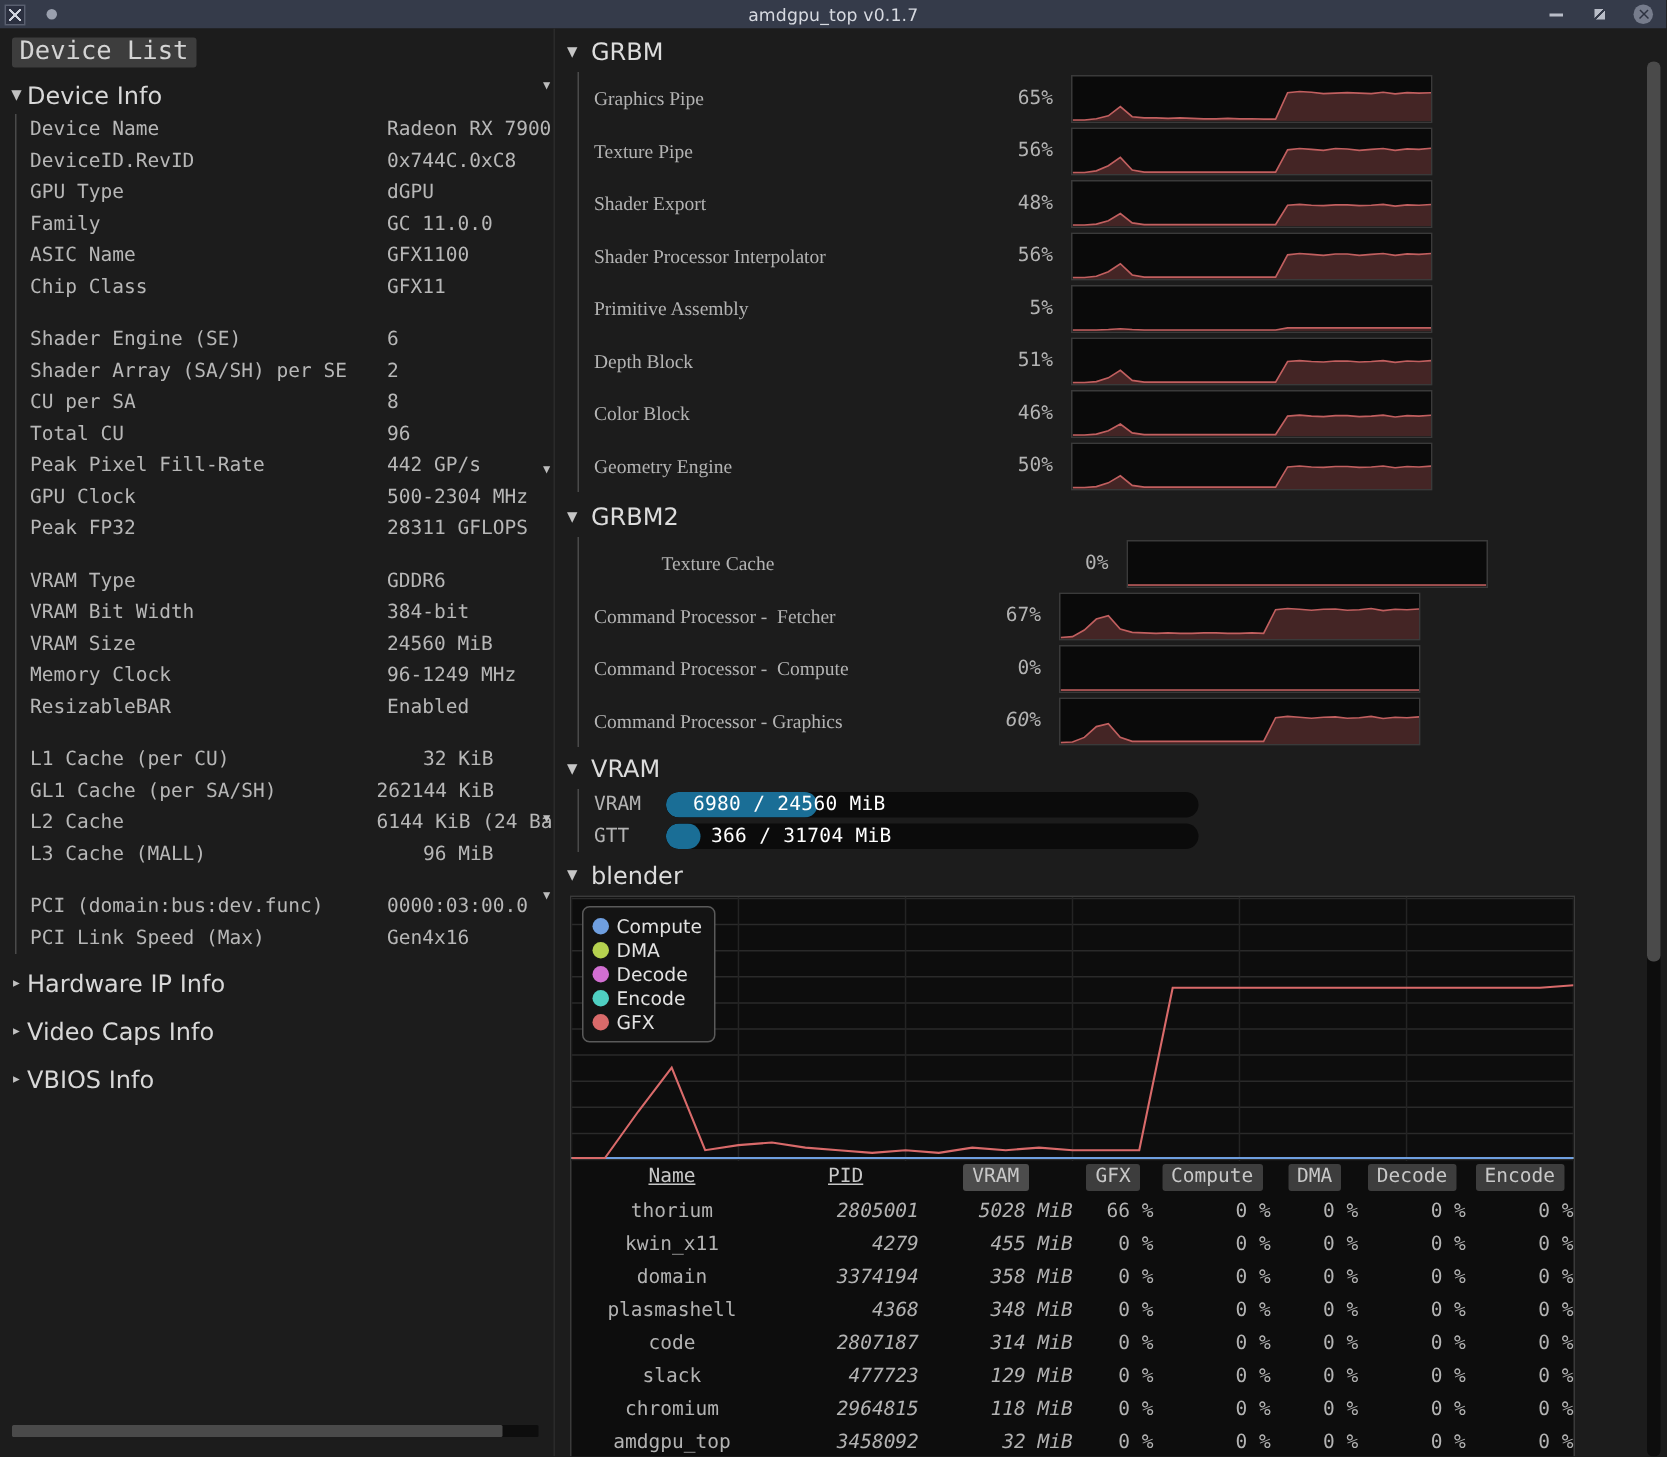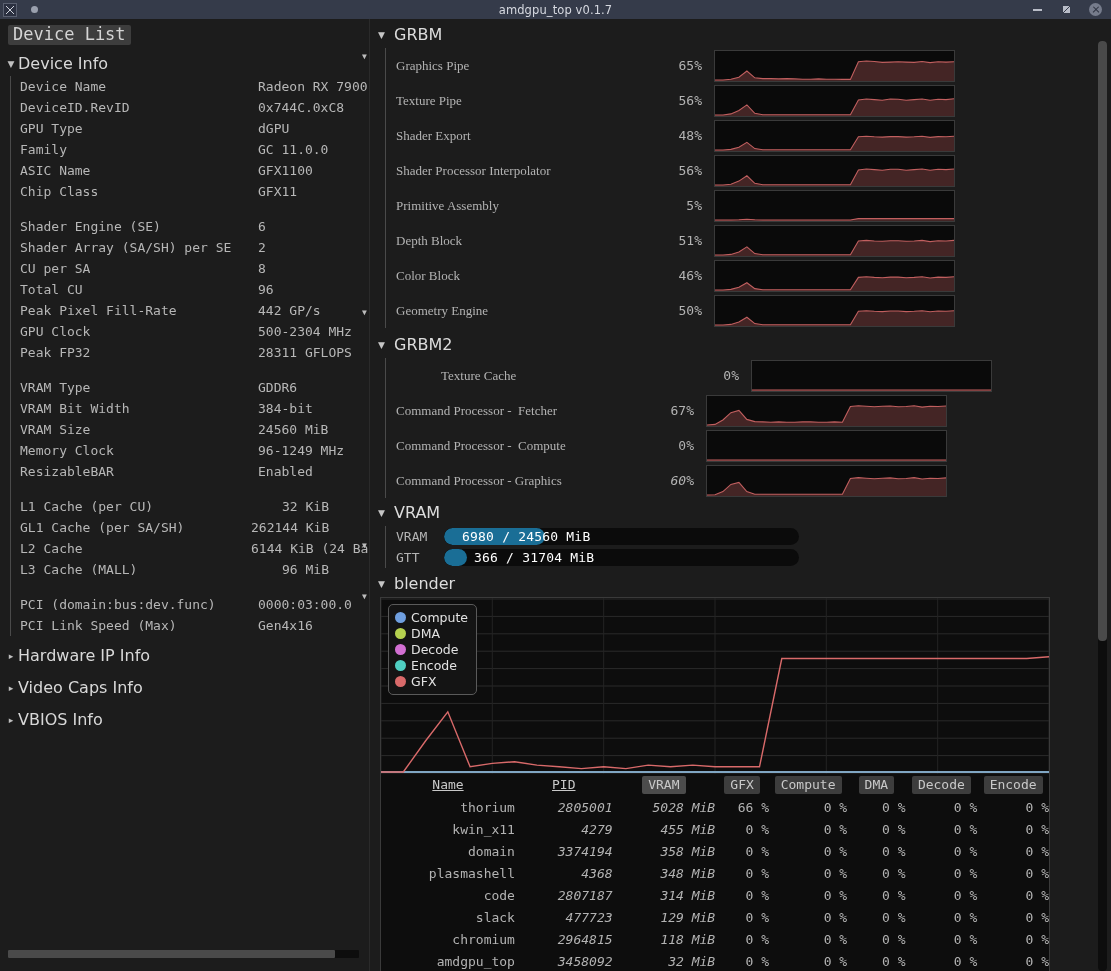--- a/index.html
+++ b/index.html
@@ -187,21 +187,21 @@
   table.fd th span.hdr {
     display: inline-block; padding: 1px 6px 2px 6px; border-radius: 2px;
   }
   table.fd th span.hdr.btn { background: #3d3d3d; }
   table.fd th span.hdr.btn.active { background: #4c4c4c; }
   table.fd th span.hdr.link { text-decoration: underline; }
   table.fd td {
     font-size: 13px; color: #b3b3b3; padding: 2px 0 3px 0;
     line-height: 17px; white-space: pre;
   }
-  td.c-name { text-align: right; padding-left: 6px; }
+  td.c-name { text-align: center; padding-left: 6px; }
   td.c-num  { text-align: right; padding-right: 8px; font-style: italic; }
   td.c-pct  { text-align: right; padding-right: 14px; }
 
   #right-vscroll {
     position: absolute; right: 4px; top: 22px;
     width: 9px; height: 930px; background: #0d0d0d; border-radius: 4px;
   }
   #right-vscroll .thumb {
     position: absolute; left: 0; top: 0;
     width: 9px; height: 600px; background: #4a4a4a; border-radius: 4px;

